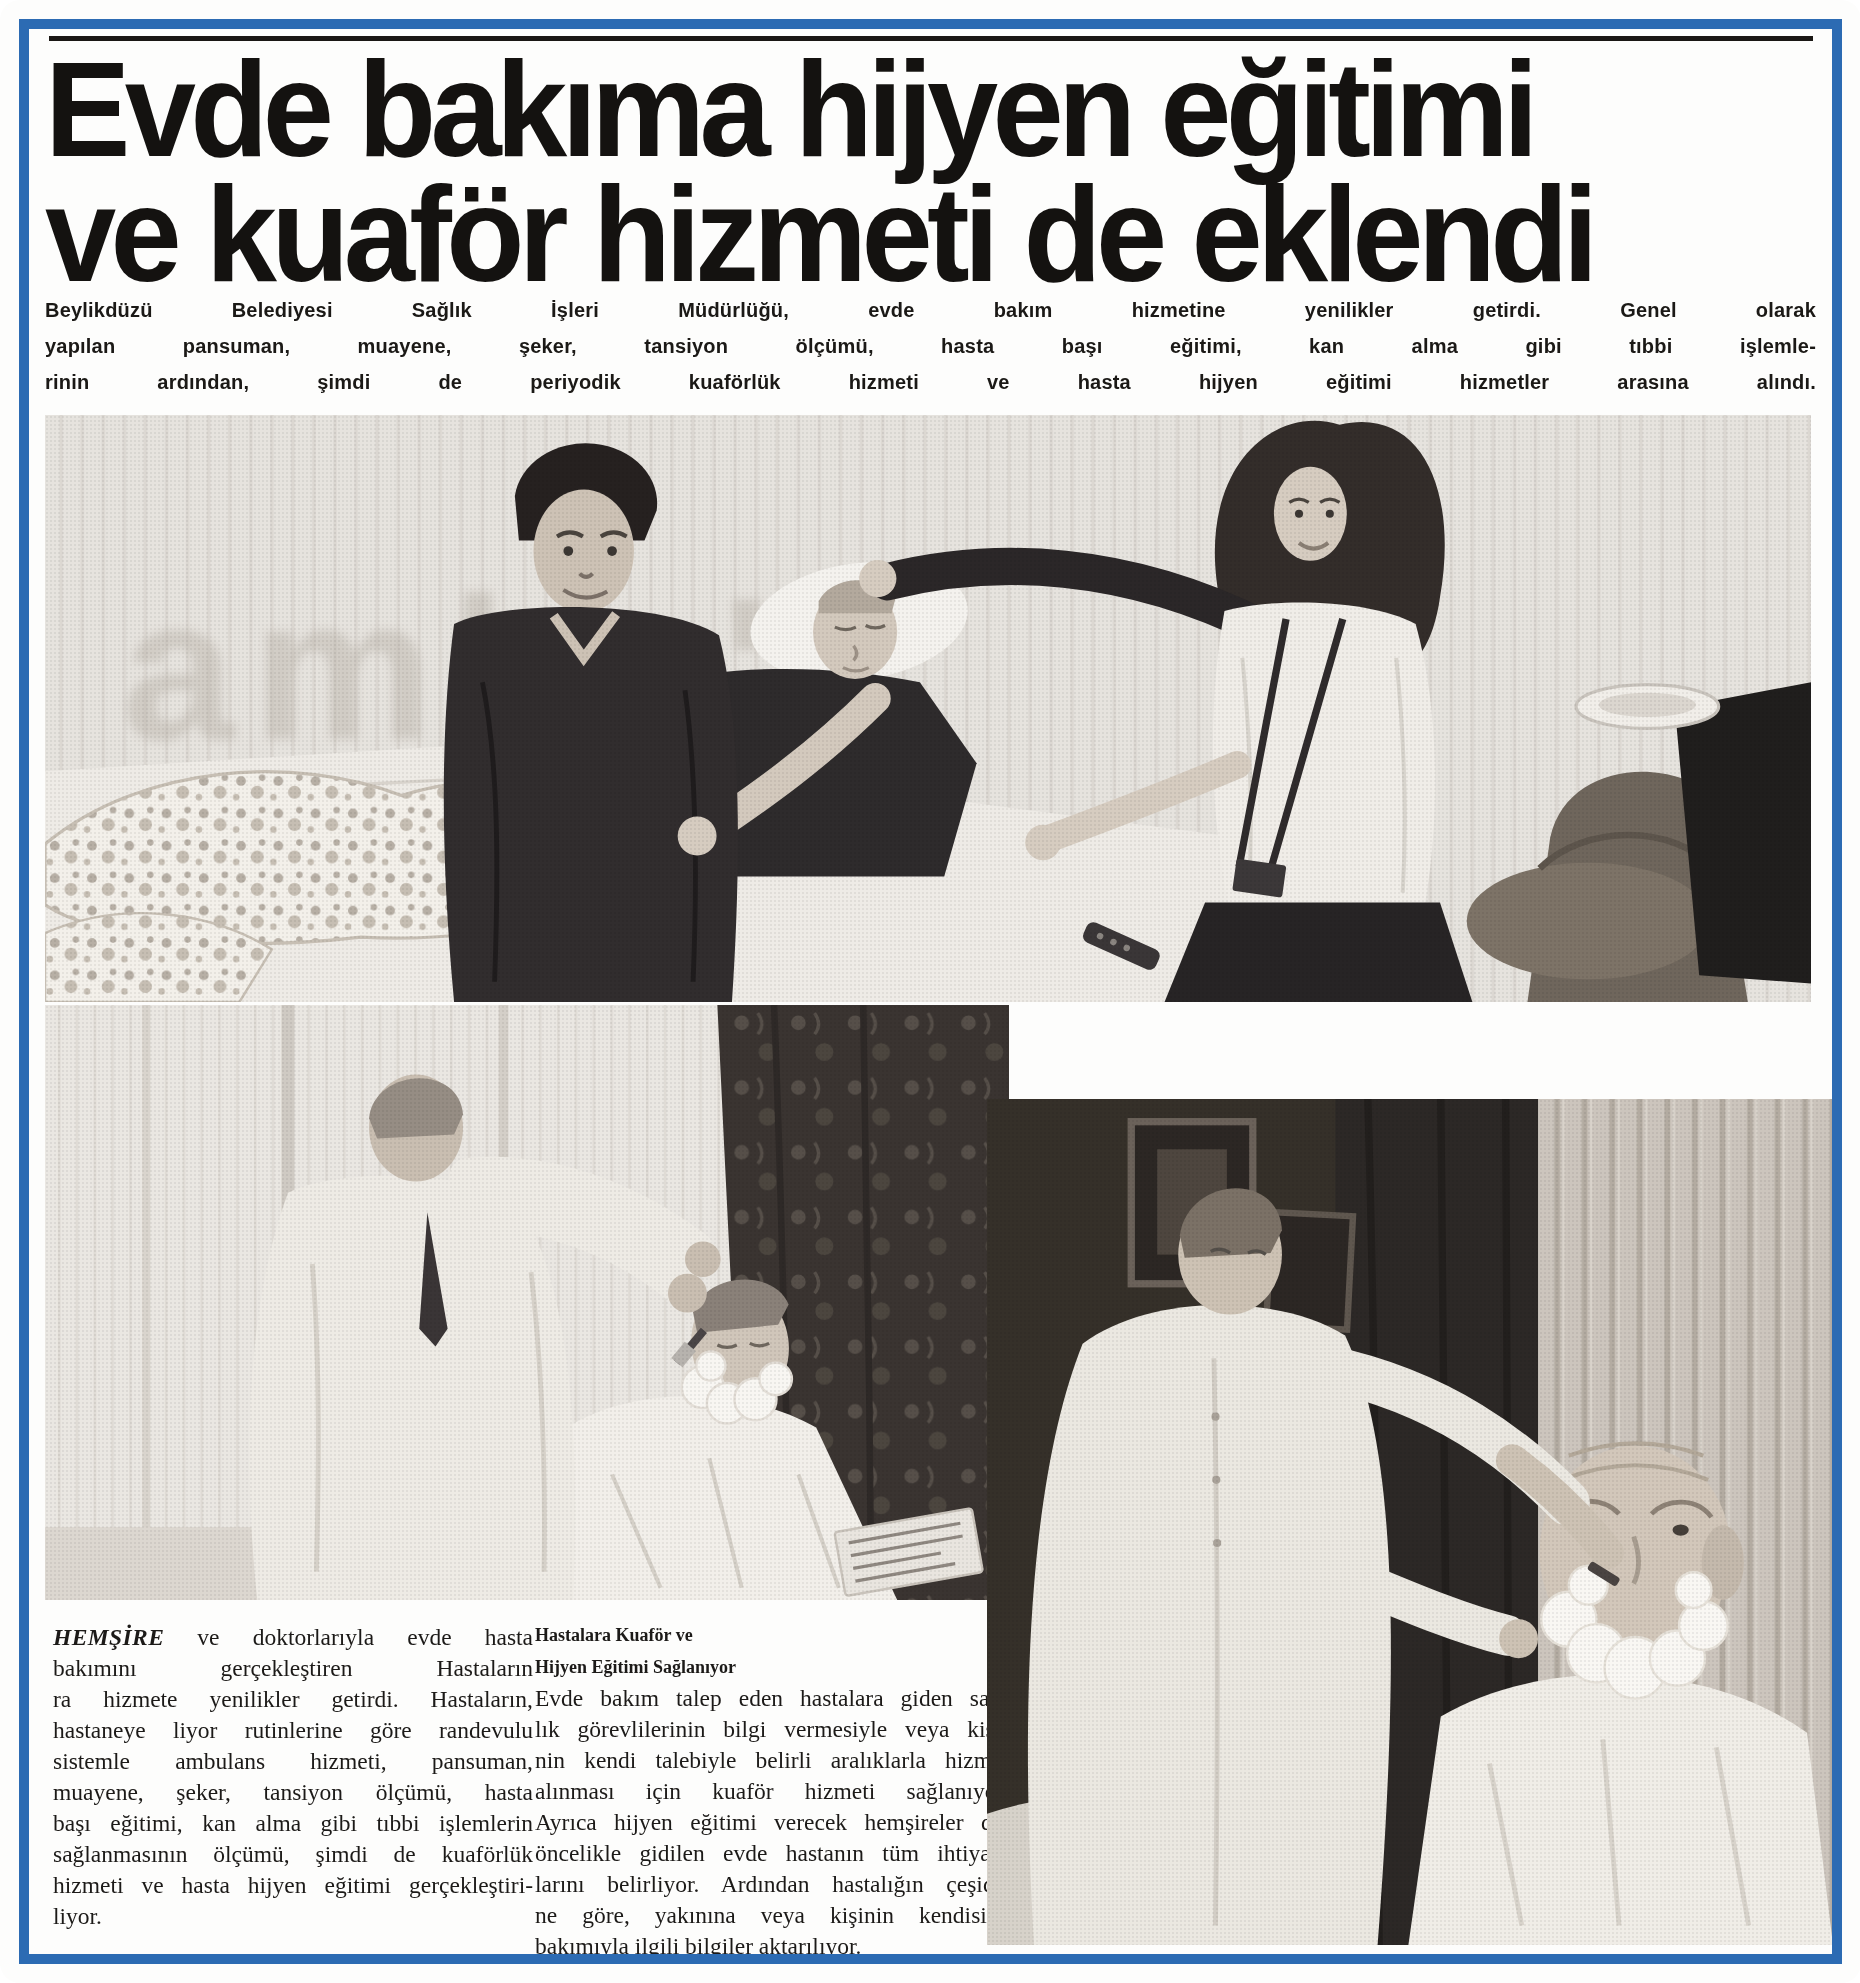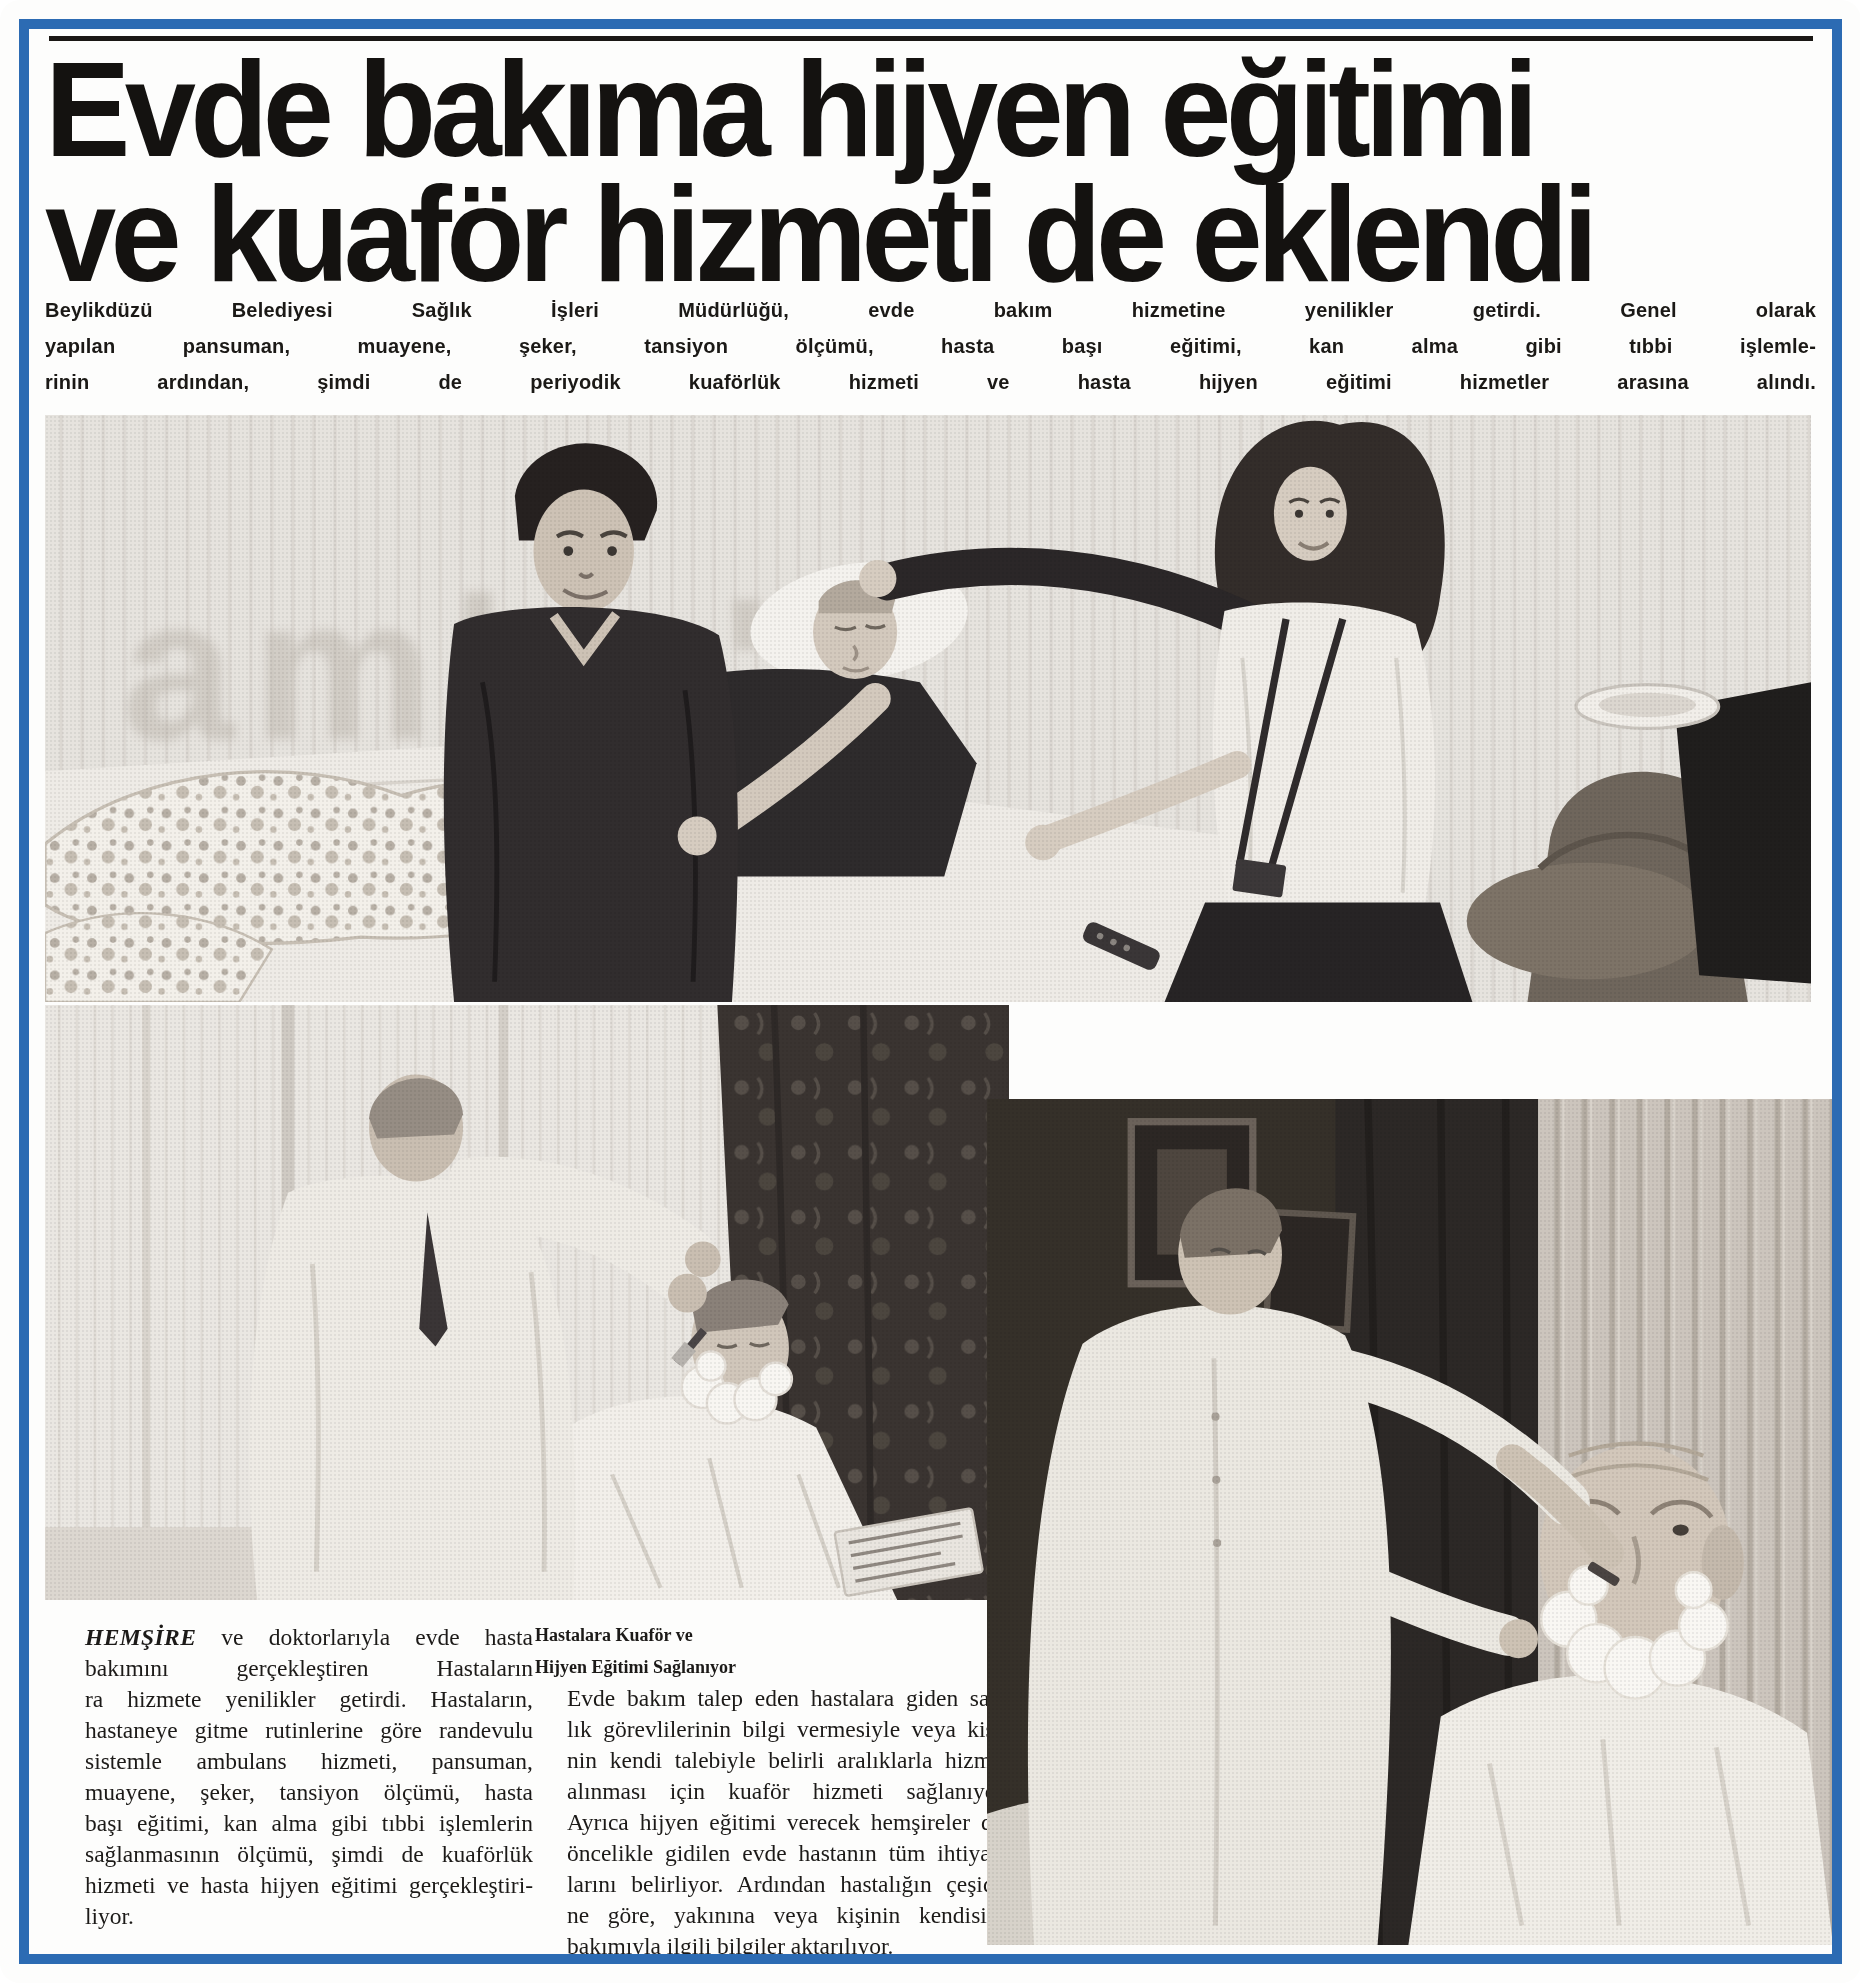--- a/index.html
+++ b/index.html
@@ -19,21 +19,21 @@
         background-image:radial-gradient(rgba(0,0,0,.06) 0.8px,transparent 1.1px);
         background-size:4px 4px;}
   .photo svg{display:block;width:100%;height:100%;}
   #photo1{left:45px;top:415px;width:1766px;height:587px;}
   #photo2{left:45px;top:1005px;width:964px;height:595px;}
   #photo3{left:987px;top:1099px;width:846px;height:846px;z-index:5;
           box-shadow:inset 0 0 0 8px #ffffff;}
   #photo3 svg{position:relative;z-index:-1;}
   .col{position:absolute;color:#1c1a18;font-family:"Liberation Serif",serif;
        font-size:23.5px;line-height:31px;}
-  .col .line{text-align:justify;text-align-last:justify;margin-left:32px;}
+  .col .line{text-align:justify;text-align-last:justify;}
   .col .line.last{text-align-last:left;}
   .col-left{left:53px;top:1622px;width:480px;}
   .col-mid{left:535px;top:1619px;width:474px;}
   .leadin{font-weight:bold;font-style:italic;letter-spacing:0.4px;}
   .mid-head{font-weight:bold;font-size:18px;line-height:32px;text-align:left;}
   .ghost{font-weight:bold;fill:#b9b2a9;opacity:.45;letter-spacing:22px;}
 </style>
 </head>
 <body>
 
@@ -246,21 +246,21 @@
         <path d="M378,562 C480,602 562,642 642,662" stroke="#ebe8e1" stroke-width="50" stroke-linecap="round" fill="none"></path>
         <circle cx="656" cy="666" r="24" fill="#cdc2b4"></circle>
       </g>
     </svg>
   </figure>
 
   <div class="col col-left">
     <div class="line"><span class="leadin">HEMŞİRE</span><span> ve doktorlarıyla evde hasta</span></div>
     <div class="line">bakımını gerçekleştiren Hastaların</div>
     <div class="line">ra hizmete yenilikler getirdi. Hastaların,</div>
-    <div class="line">hastaneye gitme rutinlerine göre randevulu</div>
+    <div class="line">hastaneye liyor rutinlerine göre randevulu</div>
     <div class="line">sistemle ambulans hizmeti, pansuman,</div>
     <div class="line">muayene, şeker, tansiyon ölçümü, hasta</div>
     <div class="line">başı eğitimi, kan alma gibi tıbbi işlemlerin</div>
     <div class="line">sağlanmasının ölçümü, şimdi de kuaförlük</div>
     <div class="line">hizmeti ve hasta hijyen eğitimi gerçekleştiri-</div>
     <div class="line last">liyor.</div>
   </div>
 
   <div class="col col-mid">
     <div class="mid-head">Hastalara Kuaför ve</div>

